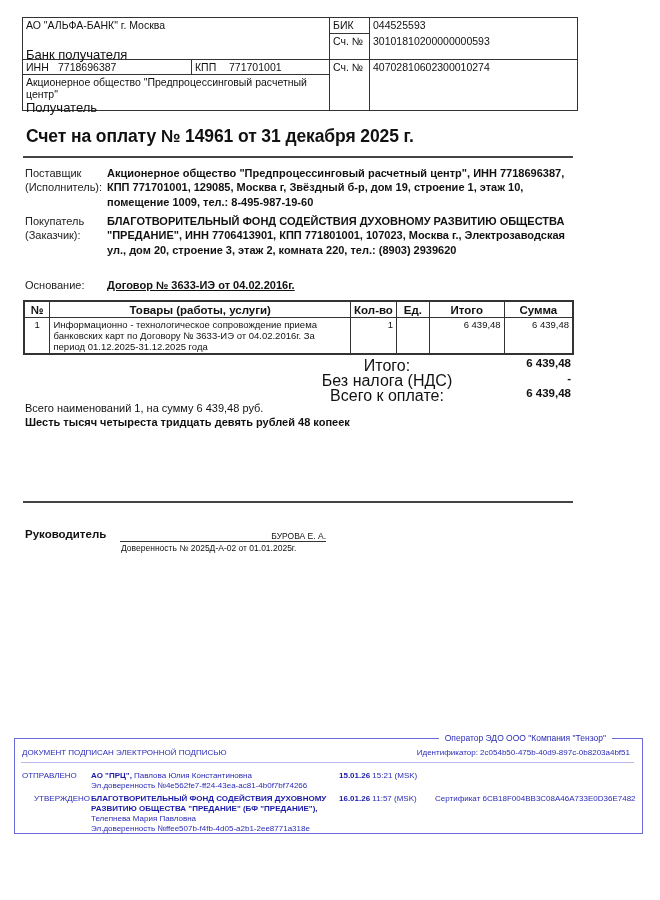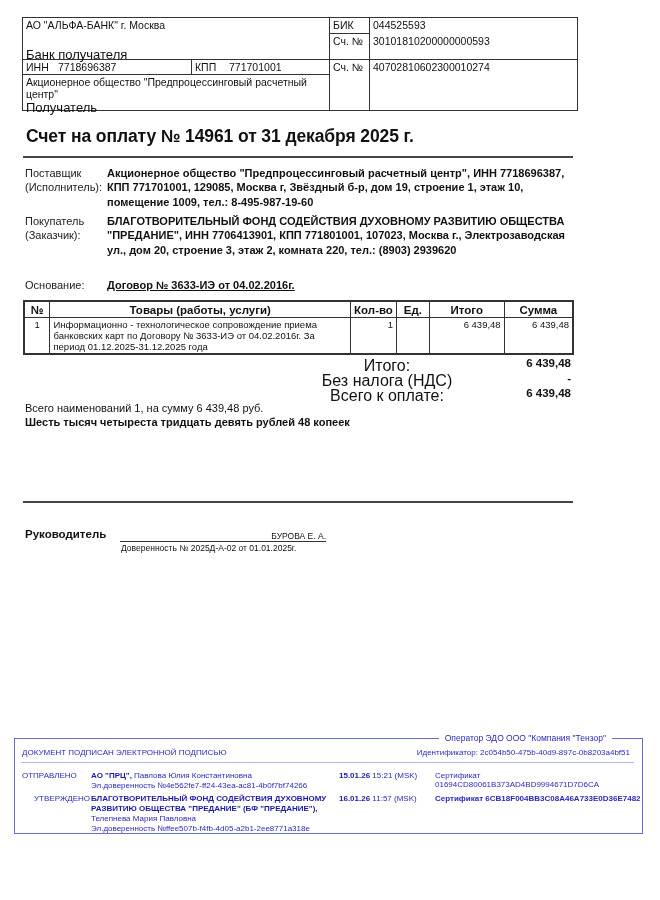--- a/index.html
+++ b/index.html
@@ -149,24 +149,23 @@
   <div class="sep"></div>
 
   <div class="abs" style="left:7px; top:32px;">ОТПРАВЛЕНО</div>
   <div class="abs" style="left:76px; top:32px; width:240px; line-height:10px;">
     <span class="b">АО "ПРЦ",</span><span> Павлова Юлия Константиновна</span><br>
     <span>Эл.доверенность №4e562fe7-ff24-43ea-ac81-4b0f7bf74266</span>
   </div>
   <div class="abs" style="left:324px; top:32px;">
     <span class="b">15.01.26</span><span> 15:21 (MSK)</span>
   </div>
-  <div class="abs" style="left:420px; top:32px;">Сертификат 01694CD80061B373AD4BD9994671D7D6CA</div>
 
   <div class="abs" style="left:19px; top:55px;text-align:right;">УТВЕРЖДЕНО</div>
   <div class="abs" style="left:76px; top:55px; width:245px; line-height:10px;">
     <span class="b">БЛАГОТВОРИТЕЛЬНЫЙ ФОНД СОДЕЙСТВИЯ ДУХОВНОМУ РАЗВИТИЮ ОБЩЕСТВА "ПРЕДАНИЕ" (БФ "ПРЕДАНИЕ"),</span><span> Телепнева Мария Павловна</span><br>
     <span>Эл.доверенность №ffee507b-f4fb-4d05-a2b1-2ee8771a318e</span>
   </div>
   <div class="abs" style="left:324px; top:55px;">
     <span class="b">16.01.26</span><span> 11:57 (MSK)</span>
   </div>
-  <div class="abs" style="left:420px; top:55px;font-weight:bold;">Сертификат 6CB18F004BB3C08A46A733E0D36E7482</div>
+  <div class="abs" style="left:420px; top:55px;">Сертификат 6CB18F004BB3C08A46A733E0D36E7482</div>
 </div>
 
 </body></html>

